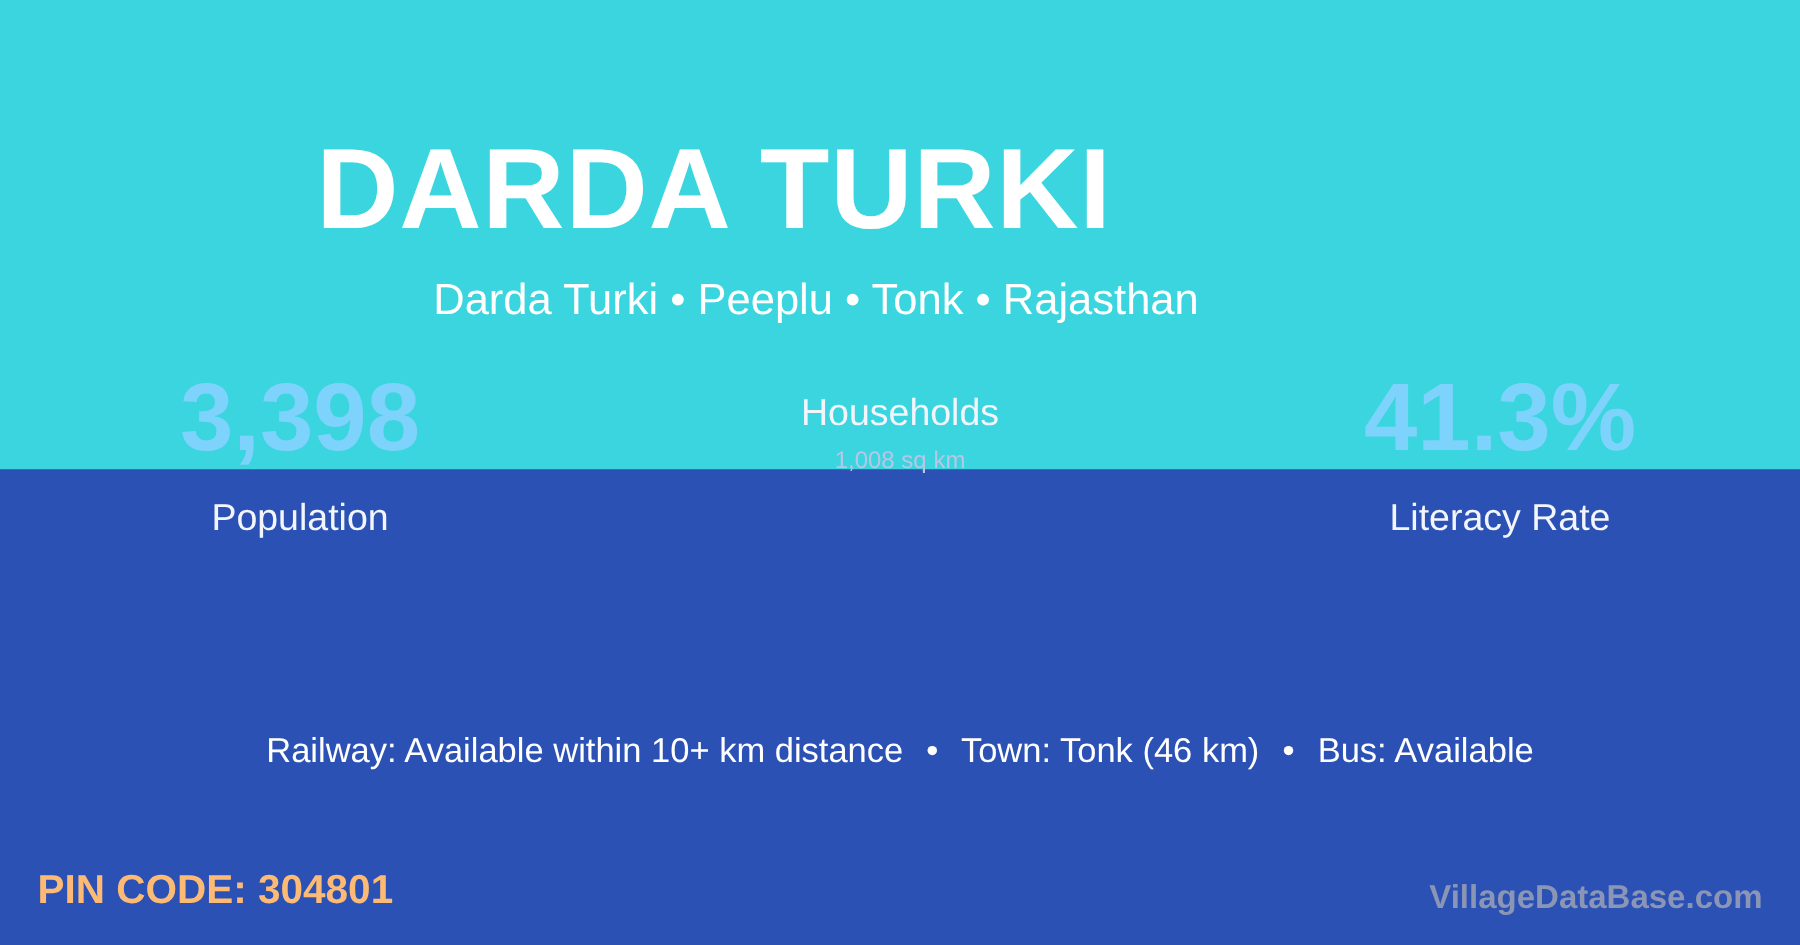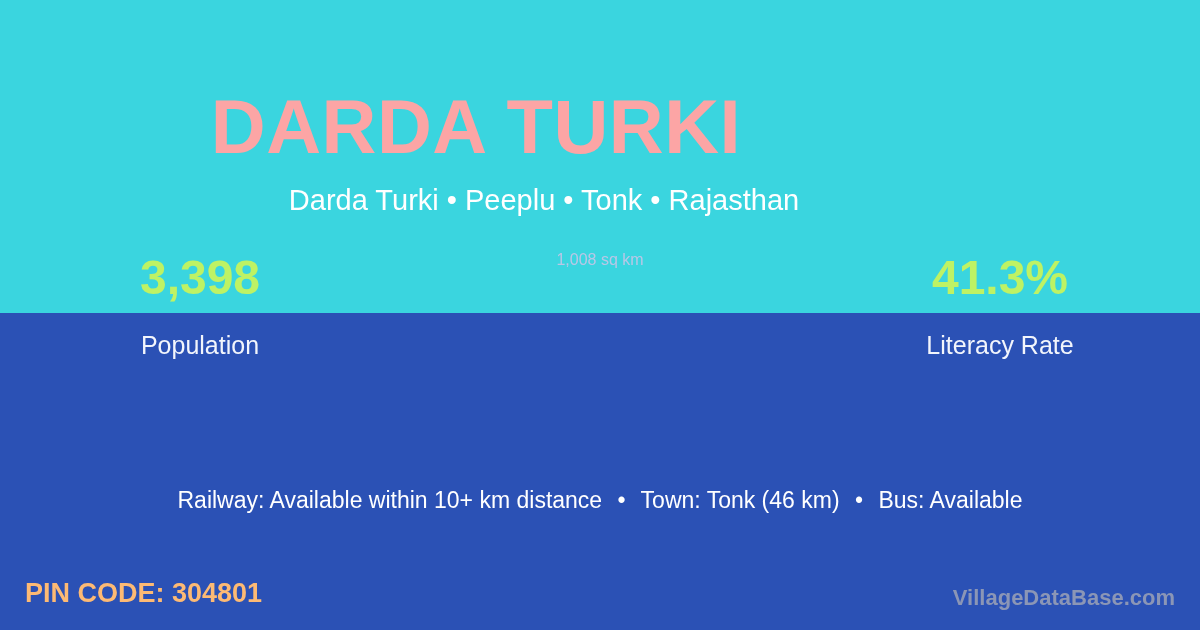--- a/index.html
+++ b/index.html
@@ -51,21 +51,21 @@
     margin: 0;
     padding: 0;
     position: absolute;
     left: 0;
     top: 79px;
     width: 952px;
     font-size: 76px;
     line-height: 96px;
     font-weight: 700;
     letter-spacing: 0.5px;
-    color: #fca5a5;
+    color: #ffffff;
     white-space: nowrap;
   }
   .village-subtitle {
     position: absolute;
     left: 0;
     top: 181px;
     width: 1088px;
     font-size: 29px;
     line-height: 38px;
     font-weight: 400;
@@ -81,24 +81,24 @@
     width: 1200px;
     display: flex;
     flex-direction: row;
     align-items: flex-start;
   }
   .stat {
     flex: 1 1 0;
     text-align: center;
   }
   .stat-value {
-    font-size: 48px;
+    font-size: 64px;
     line-height: 70px;
     font-weight: 700;
-    color: #bef264;
+    color: #7dd3fc;
     letter-spacing: 0px;
     white-space: nowrap;
   }
   .stat-label {
     margin-top: 16px;
     font-size: 25px;
     line-height: 32px;
     font-weight: 400;
     color: #f2f5fc;
     white-space: nowrap;
@@ -173,20 +173,21 @@
   </div>
 
   <div class="stats">
 
     <div class="stat">
       <div class="stat-value">3,398</div>
       <div class="stat-label">Population</div>
     </div>
 
     <div class="stat">
+      <div class="stat-label">Households</div>
       <div class="stat-sub">1,008 sq km</div>
     </div>
 
     <div class="stat">
       <div class="stat-value">41.3%</div>
       <div class="stat-label">Literacy Rate</div>
     </div>
 
   </div>
 

